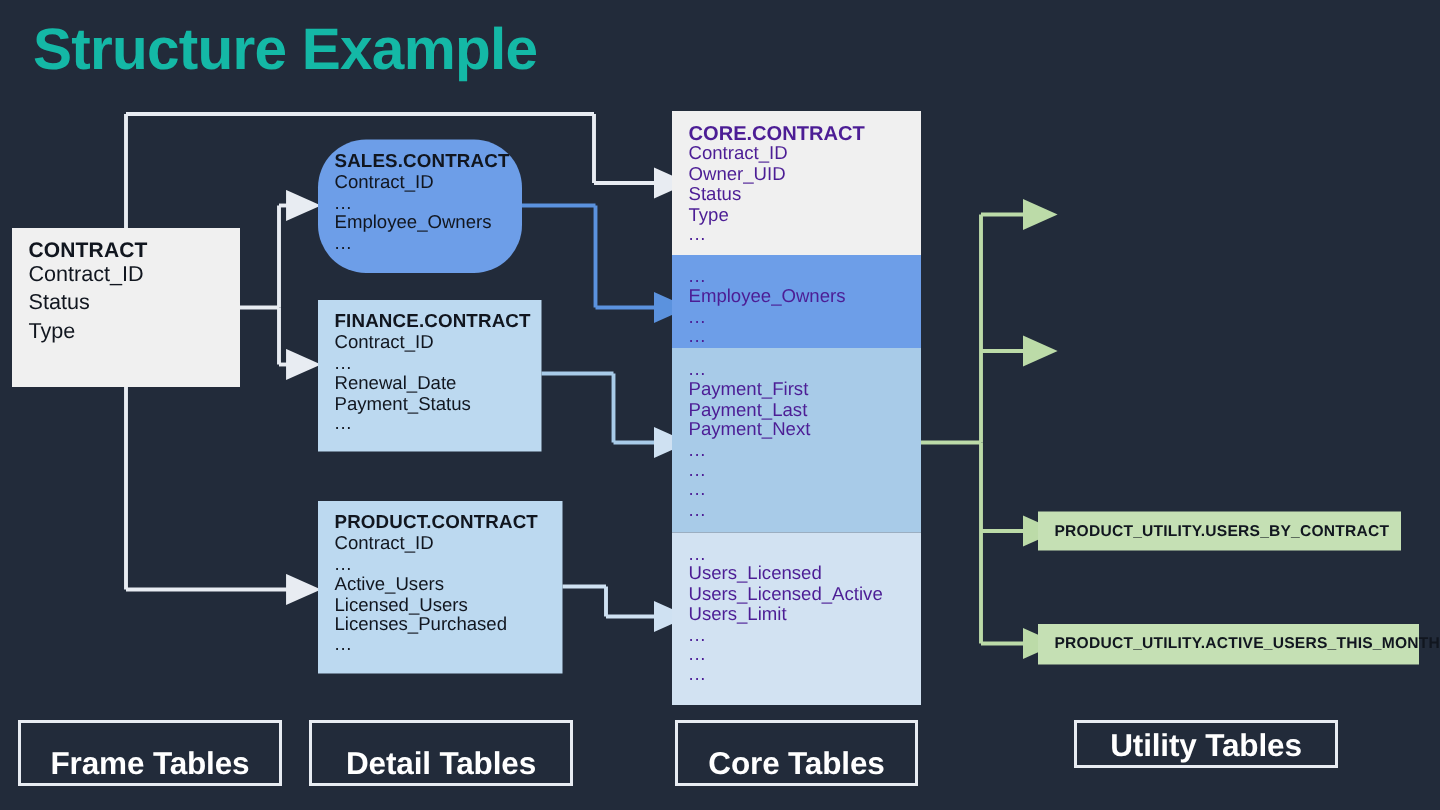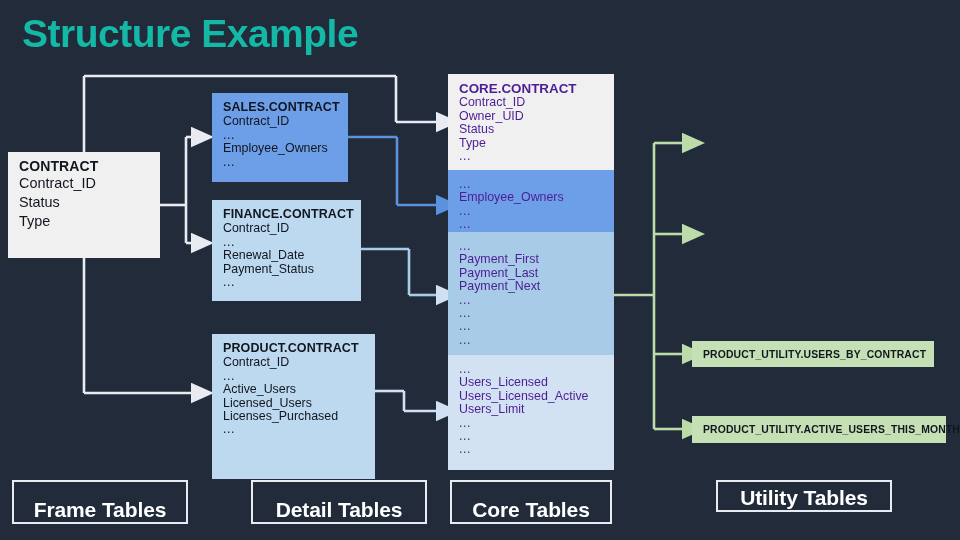--- a/index.html
+++ b/index.html
@@ -188,38 +188,38 @@
 
   <div class="title">Structure Example</div>
 
   <div class="tbl frame-tbl" style="left:8px; top:152px; width:152px; height:106px;">
     <div class="hdr" style="font-size:14px;">CONTRACT</div>
     <div class="fld" style="font-size:14.4px;line-height:19px;">Contract_ID</div>
     <div class="fld" style="font-size:14.4px;line-height:19px;">Status</div>
     <div class="fld" style="font-size:14.4px;line-height:19px;">Type</div>
   </div>
 
-  <div class="tbl detail-sales" style="left:212px; top:93px; width:136px; height:89px;">
+  <div class="tbl detail-sales" style="left:212px; top:93px; width:136px; height:89px;border-radius:32px;">
     <div class="hdr">SALES.CONTRACT</div>
     <div class="fld">Contract_ID</div>
     <div class="dots">...</div>
     <div class="fld">Employee_Owners</div>
     <div class="dots">...</div>
   </div>
 
   <div class="tbl detail-light" style="left:212px; top:200px; width:149px; height:101px;">
     <div class="hdr">FINANCE.CONTRACT</div>
     <div class="fld">Contract_ID</div>
     <div class="dots">...</div>
     <div class="fld">Renewal_Date</div>
     <div class="fld">Payment_Status</div>
     <div class="dots">...</div>
   </div>
 
-  <div class="tbl detail-light" style="left:212px; top:334px; width:163px; height:145px;">
+  <div class="tbl detail-light" style="left:212px; top:334px; width:163px; height:115px;">
     <div class="hdr">PRODUCT.CONTRACT</div>
     <div class="fld">Contract_ID</div>
     <div class="dots">...</div>
     <div class="fld">Active_Users</div>
     <div class="fld">Licensed_Users</div>
     <div class="fld">Licenses_Purchased</div>
     <div class="dots">...</div>
   </div>
 
   <div class="core">
@@ -261,21 +261,21 @@
   <div class="util" style="left:692px; top:341px; width:242px; height:26px;">
     <span>PRODUCT_UTILITY.USERS_BY_CONTRACT</span>
   </div>
   <div class="util" style="left:692px; top:416px; width:254px; height:27px;">
     <span>PRODUCT_UTILITY.ACTIVE_USERS_THIS_MONTH</span>
   </div>
 
   <div class="legend" style="left:12px; top:480px; width:176px; height:44px;">
     <span>Frame Tables</span>
   </div>
-  <div class="legend" style="left:206px; top:480px; width:176px; height:44px;margin-left:45px;">
+  <div class="legend" style="left:206px; top:480px; width:176px; height:44px;">
     <span>Detail Tables</span>
   </div>
   <div class="legend" style="left:450px; top:480px; width:162px; height:44px;">
     <span>Core Tables</span>
   </div>
   <div class="legend" style="left:716px; top:480px; width:176px; height:32px;">
     <span>Utility Tables</span>
   </div>
 
 </div>

